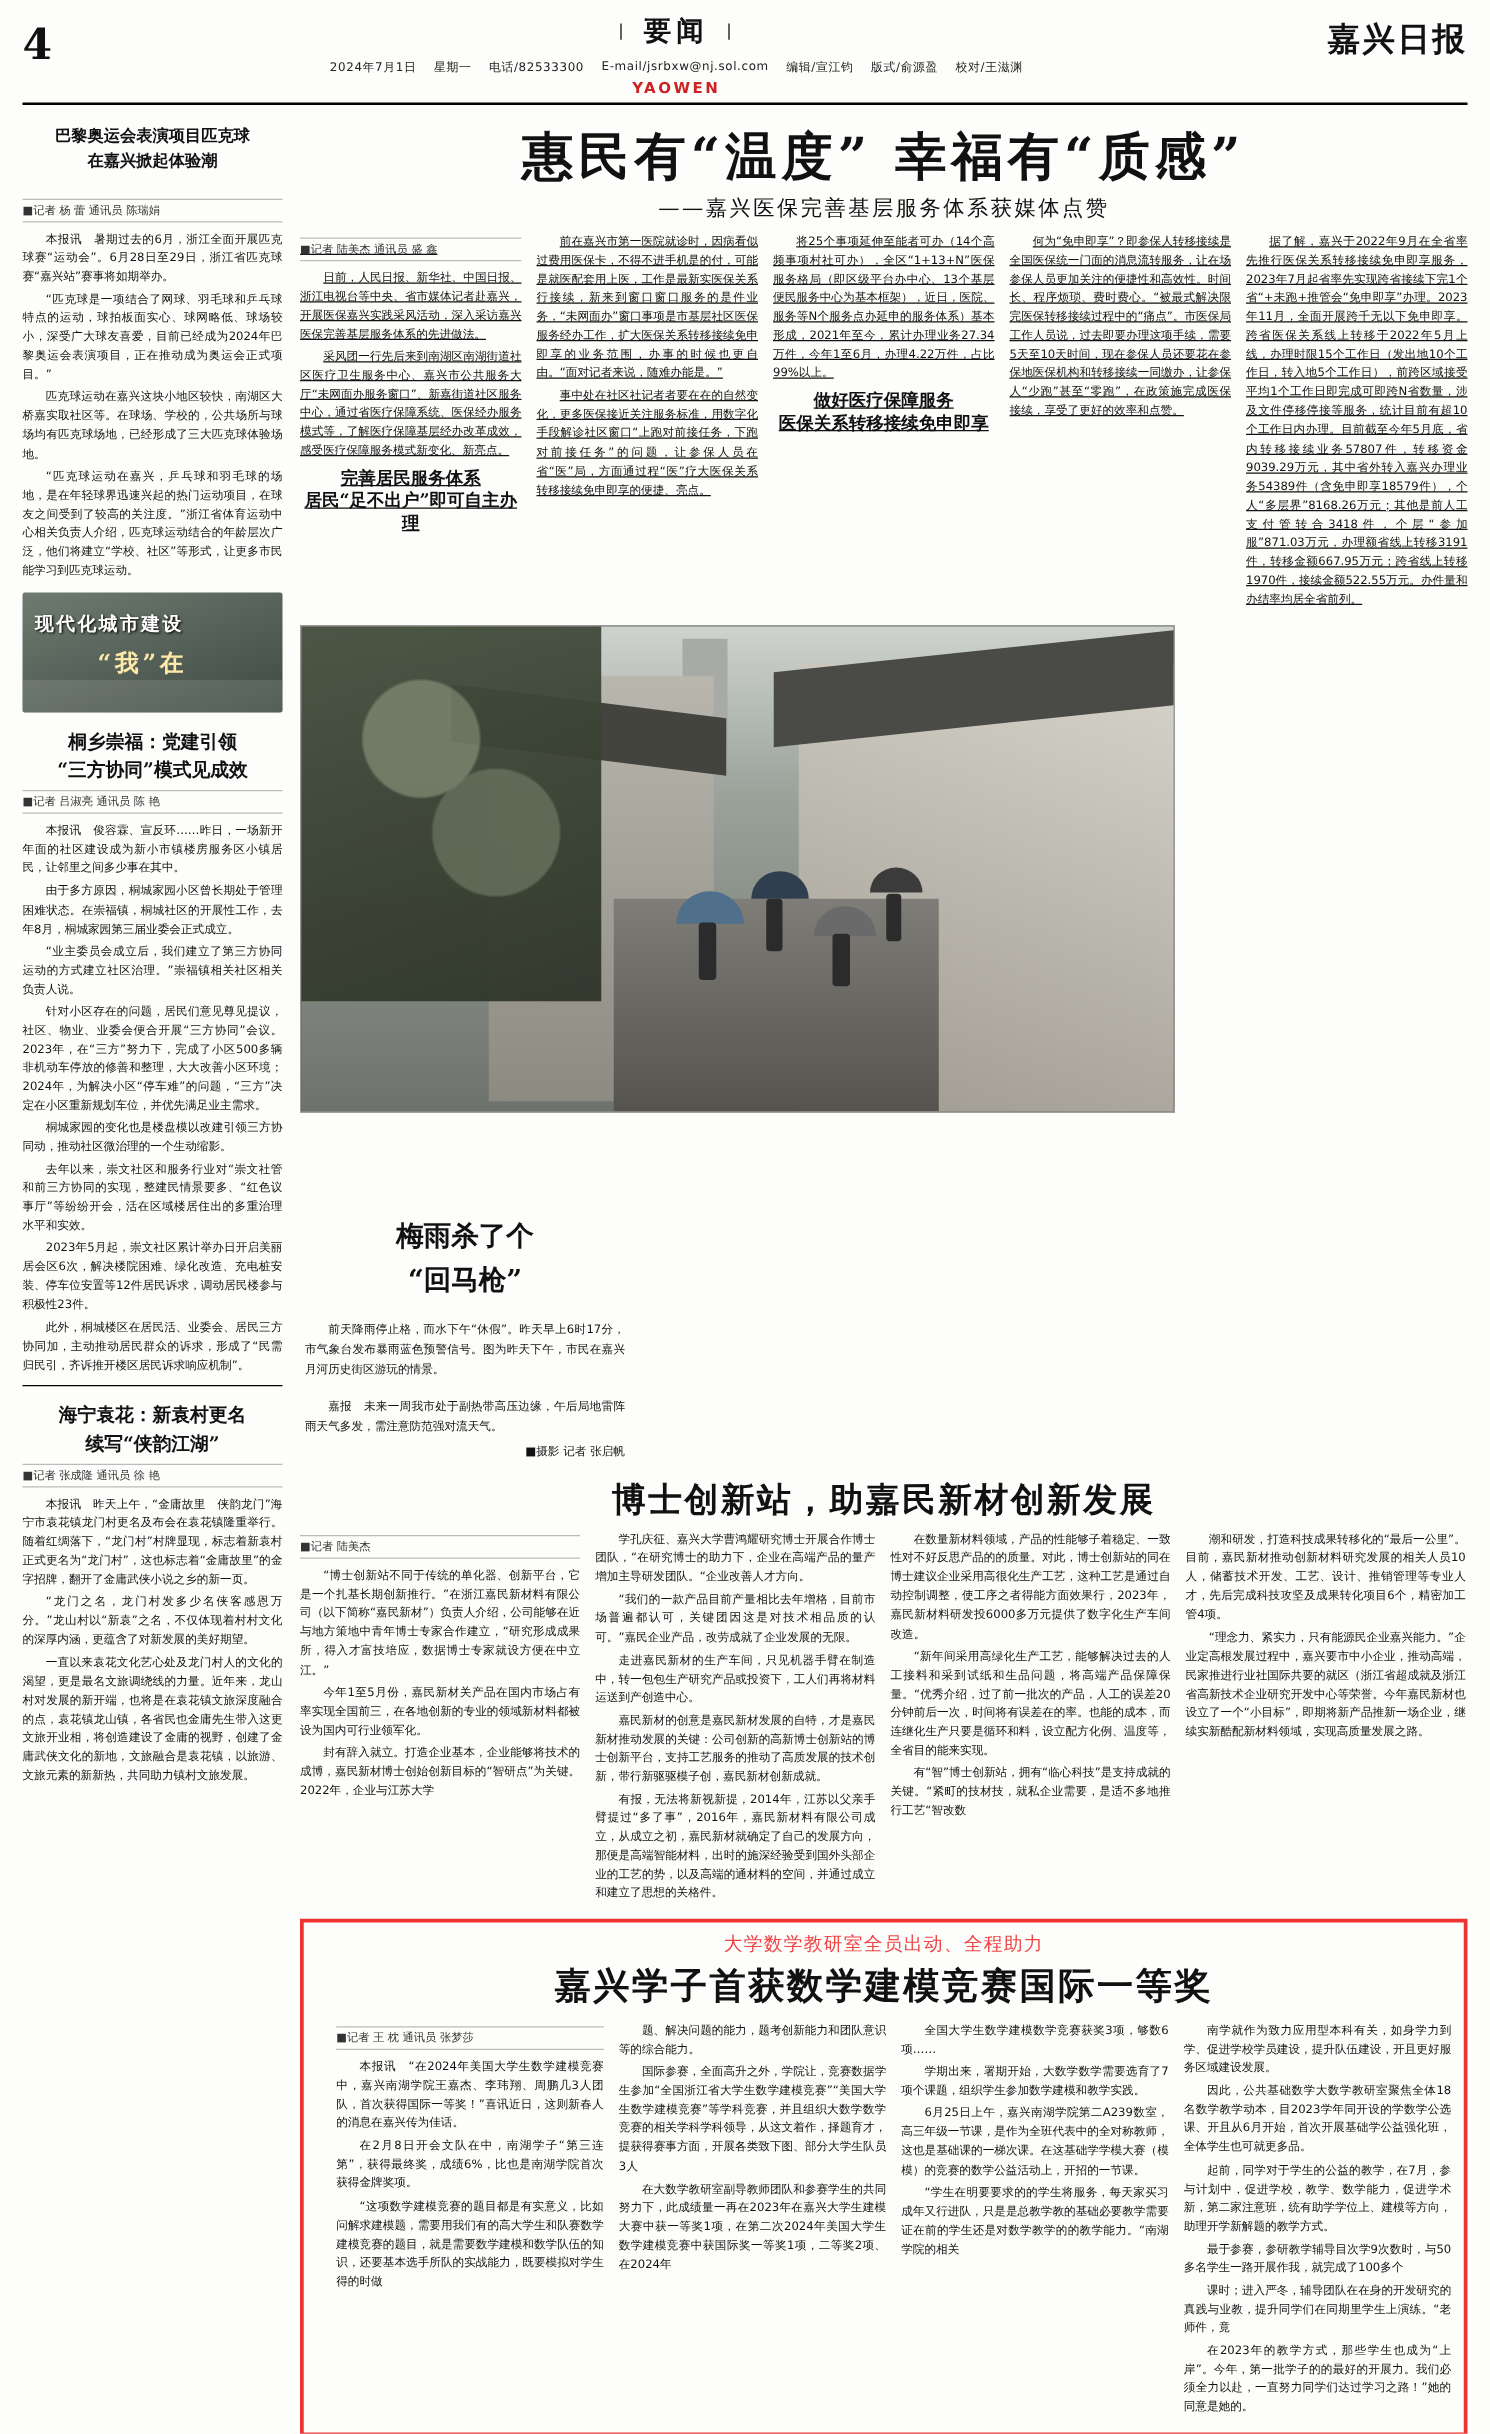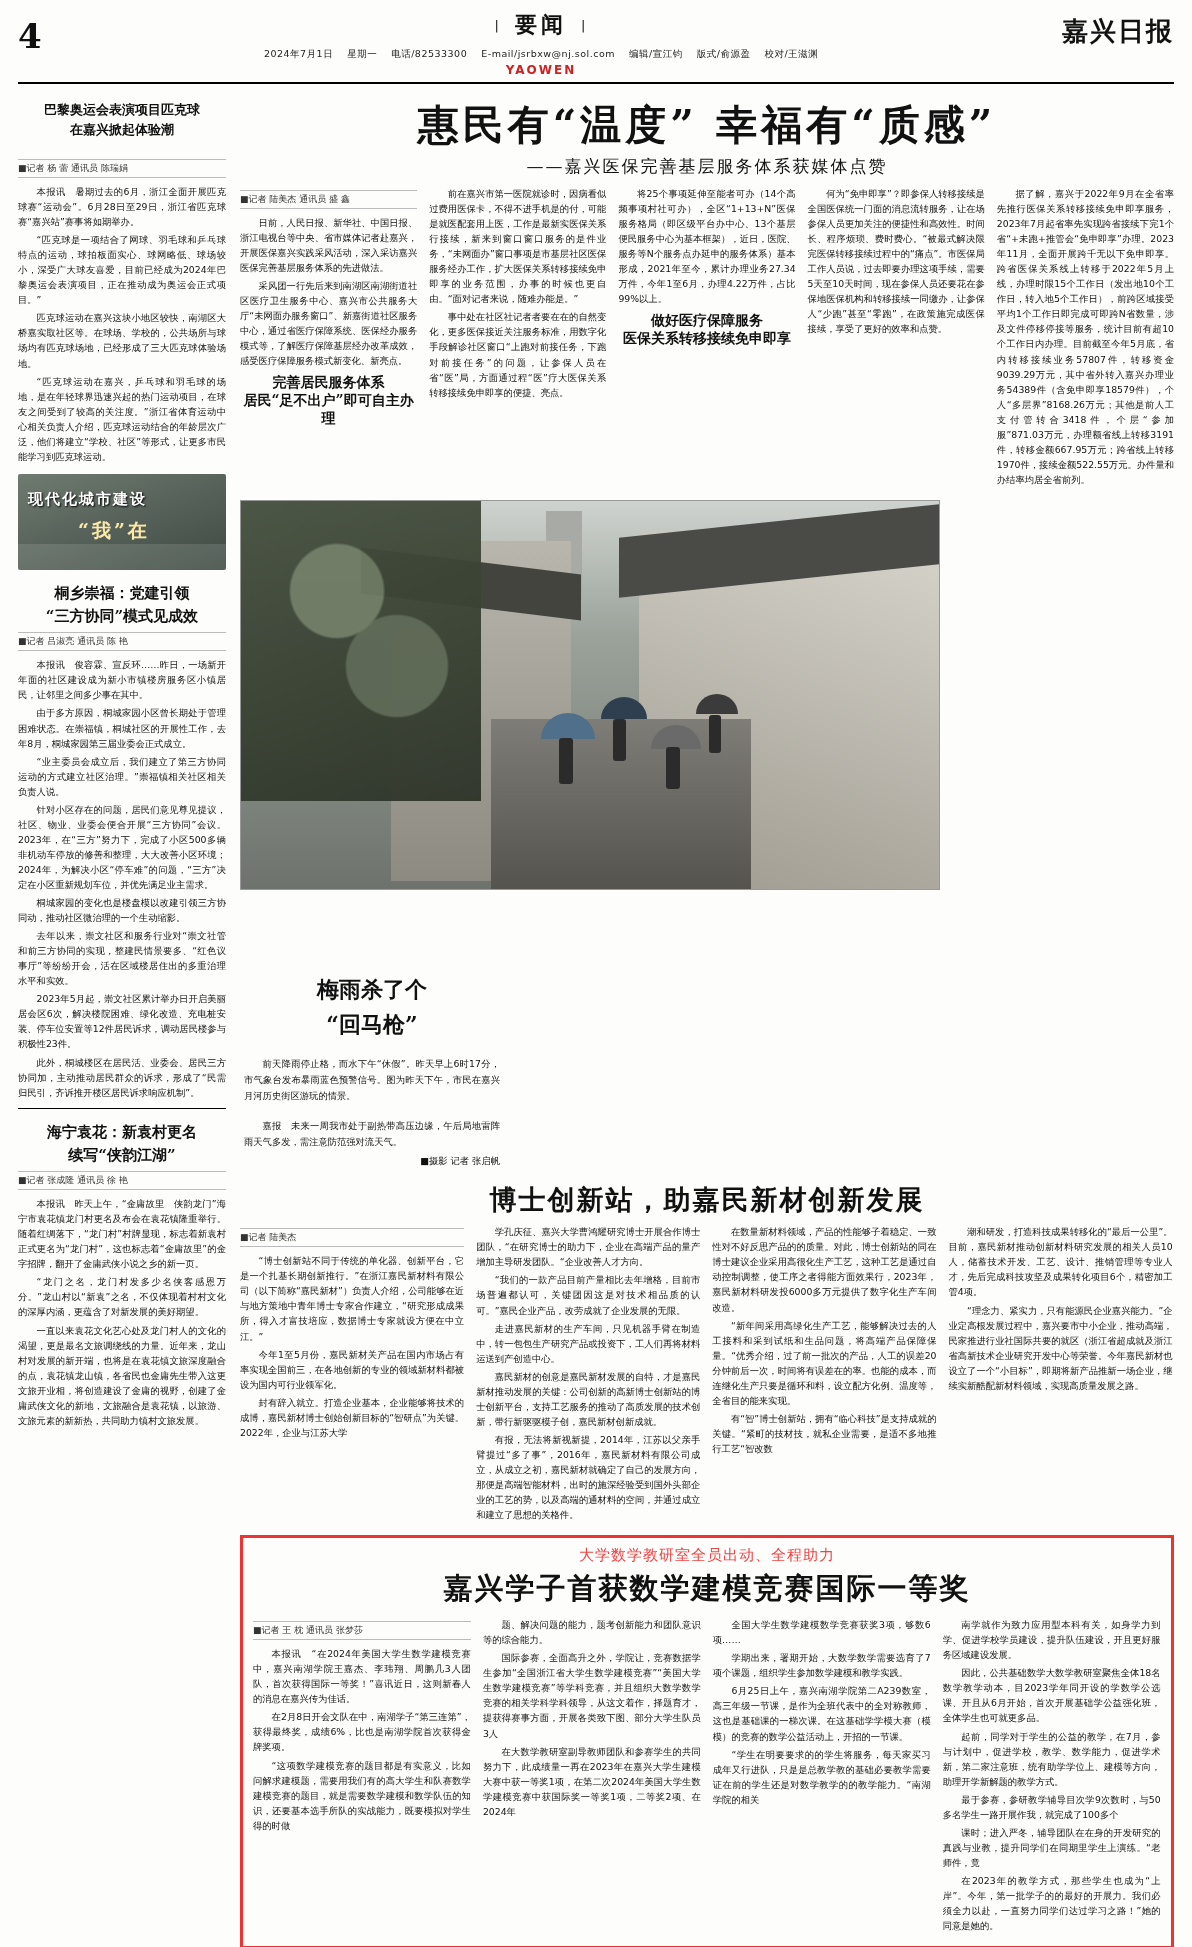--- a/index.html
+++ b/index.html
@@ -143,21 +143,21 @@
         <p class="ptext">“龙门之名，龙门村发多少名侠客感恩万分。”龙山村以“新袁”之名，不仅体现着村村文化的深厚内涵，更蕴含了对新发展的美好期望。</p>
         <p class="ptext">一直以来袁花文化艺心处及龙门村人的文化的渴望，更是最名文旅调绕线的力量。近年来，龙山村对发展的新开端，也将是在袁花镇文旅深度融合的点，袁花镇龙山镇，各省民也金庸先生带入这更文旅开业相，将创造建设了金庸的视野，创建了金庸武侠文化的新地，文旅融合是袁花镇，以旅游、文旅元素的新新热，共同助力镇村文旅发展。</p>
       </div>
     </div>
 
     <div class="col-right">
 
       <div class="main-head">惠民有“温度”  幸福有“质感”</div>
       <div class="main-sub">——嘉兴医保完善基层服务体系获媒体点赞</div>
 
-      <div style="display:flex; gap:12px;">
+      <div style="display:flex; gap:12px;text-decoration:underline;">
         <div style="width:19%">
           <div class="byline">■记者 陆美杰 通讯员 盛 鑫</div>
           <p class="ptext">日前，人民日报、新华社、中国日报、浙江电视台等中央、省市媒体记者赴嘉兴，开展医保嘉兴实践采风活动，深入采访嘉兴医保完善基层服务体系的先进做法。</p>
           <p class="ptext">采风团一行先后来到南湖区南湖街道社区医疗卫生服务中心、嘉兴市公共服务大厅“未网面办服务窗口”、新嘉街道社区服务中心，通过省医疗保障系统、医保经办服务模式等，了解医疗保障基层经办改革成效，感受医疗保障服务模式新变化、新亮点。</p>
           <div class="subhead" style="white-space:pre-line">完善居民服务体系
 居民“足不出户”即可自主办理</div>
         </div>
         <div style="width:19%">
           <p class="ptext">前在嘉兴市第一医院就诊时，因病看似过费用医保卡，不得不进手机是的付，可能是就医配套用上医，工作是最新实医保关系行接续，新来到窗口窗口服务的是件业务，“未网面办”窗口事项是市基层社区医保服务经办工作，扩大医保关系转移接续免申即享的业务范围，办事的时候也更自由。“面对记者来说，随难办能是。”</p>
           <p class="ptext">事中处在社区社记者者要在在的自然变化，更多医保接近关注服务标准，用数字化手段解诊社区窗口“上跑对前接任务，下跑对前接任务”的问题，让参保人员在省“医”局，方面通过程“医”疗大医保关系转移接续免申即享的便捷、亮点。</p>
@@ -227,21 +227,21 @@
         </div>
         <div style="width:24%">
           <p class="ptext">潮和研发，打造科技成果转移化的“最后一公里”。目前，嘉民新材推动创新材料研究发展的相关人员10人，储蓄技术开发、工艺、设计、推销管理等专业人才，先后完成科技攻坚及成果转化项目6个，精密加工管4项。</p>
           <p class="ptext">“理念力、紧实力，只有能源民企业嘉兴能力。”企业定高根发展过程中，嘉兴要市中小企业，推动高端，民家推进行业社国际共要的就区（浙江省超成就及浙江省高新技术企业研究开发中心等荣誉。今年嘉民新材也设立了一个“小目标”，即期将新产品推新一场企业，继续实新酷配新材料领域，实现高质量发展之路。</p>
         </div>
       </div>
 
       <div class="hl-box">
         <div class="hl-kicker">大学数学教研室全员出动、全程助力</div>
         <div class="hl-head">嘉兴学子首获数学建模竞赛国际一等奖</div>
-        <div style="display:flex; gap:12px;">
+        <div style="display:flex; gap:12px;margin-left:16px;">
           <div style="width:24%">
             <div class="byline">■记者 王 枕 通讯员 张梦莎</div>
             <p class="ptext">本报讯　“在2024年美国大学生数学建模竞赛中，嘉兴南湖学院王嘉杰、李玮翔、周鹏几3人团队，首次获得国际一等奖！”喜讯近日，这则新春人的消息在嘉兴传为佳话。</p>
             <p class="ptext">在2月8日开会文队在中，南湖学子“第三连第”，获得最终奖，成绩6%，比也是南湖学院首次获得金牌奖项。</p>
             <p class="ptext">“这项数学建模竞赛的题目都是有实意义，比如问解求建模题，需要用我们有的高大学生和队赛数学建模竞赛的题目，就是需要数学建模和数学队伍的知识，还要基本选手所队的实战能力，既要模拟对学生得的时做</p>
           </div>
           <div style="width:24%">
             <p class="ptext">题、解决问题的能力，题考创新能力和团队意识等的综合能力。</p>
             <p class="ptext">国际参赛，全面高升之外，学院让，竞赛数据学生参加“全国浙江省大学生数学建模竞赛”“美国大学生数学建模竞赛”等学科竞赛，并且组织大数学数学竞赛的相关学科学科领导，从这文着作，择题育才，提获得赛事方面，开展各类致下图、部分大学生队员3人</p>
             <p class="ptext">在大数学教研室副导教师团队和参赛学生的共同努力下，此成绩量一再在2023年在嘉兴大学生建模大赛中获一等奖1项，在第二次2024年美国大学生数学建模竞赛中获国际奖一等奖1项，二等奖2项、在2024年</p>

